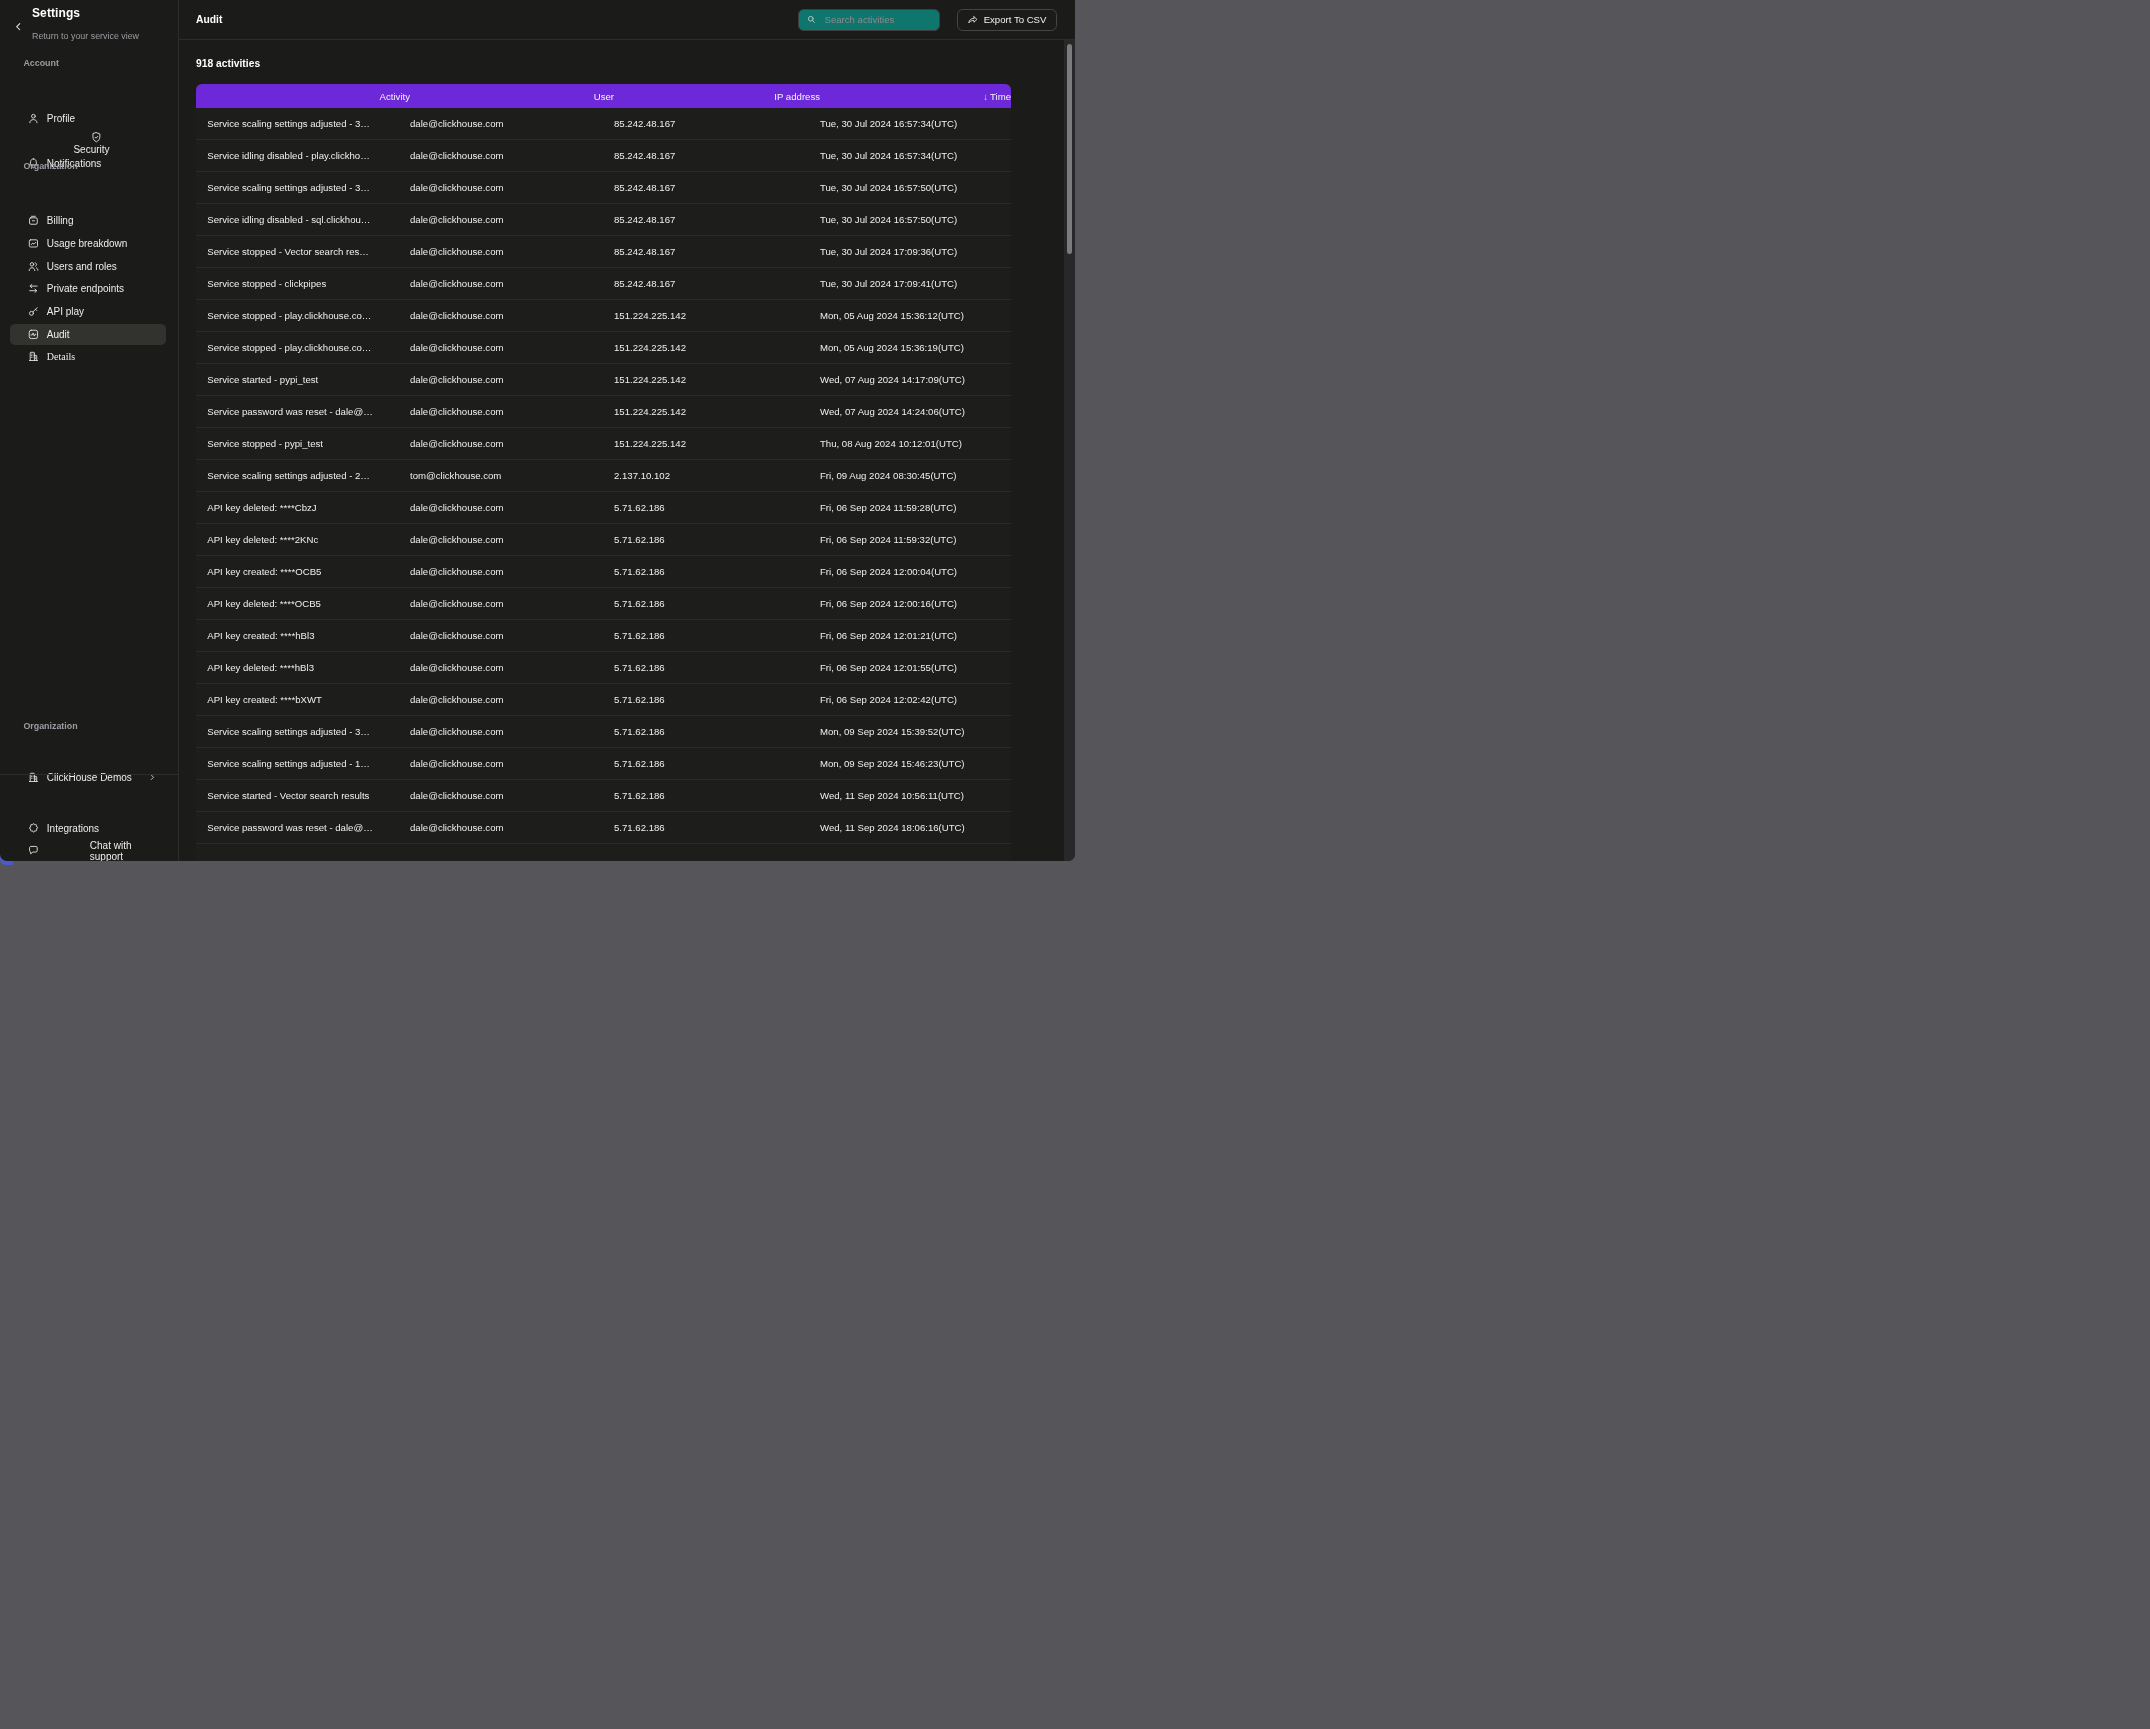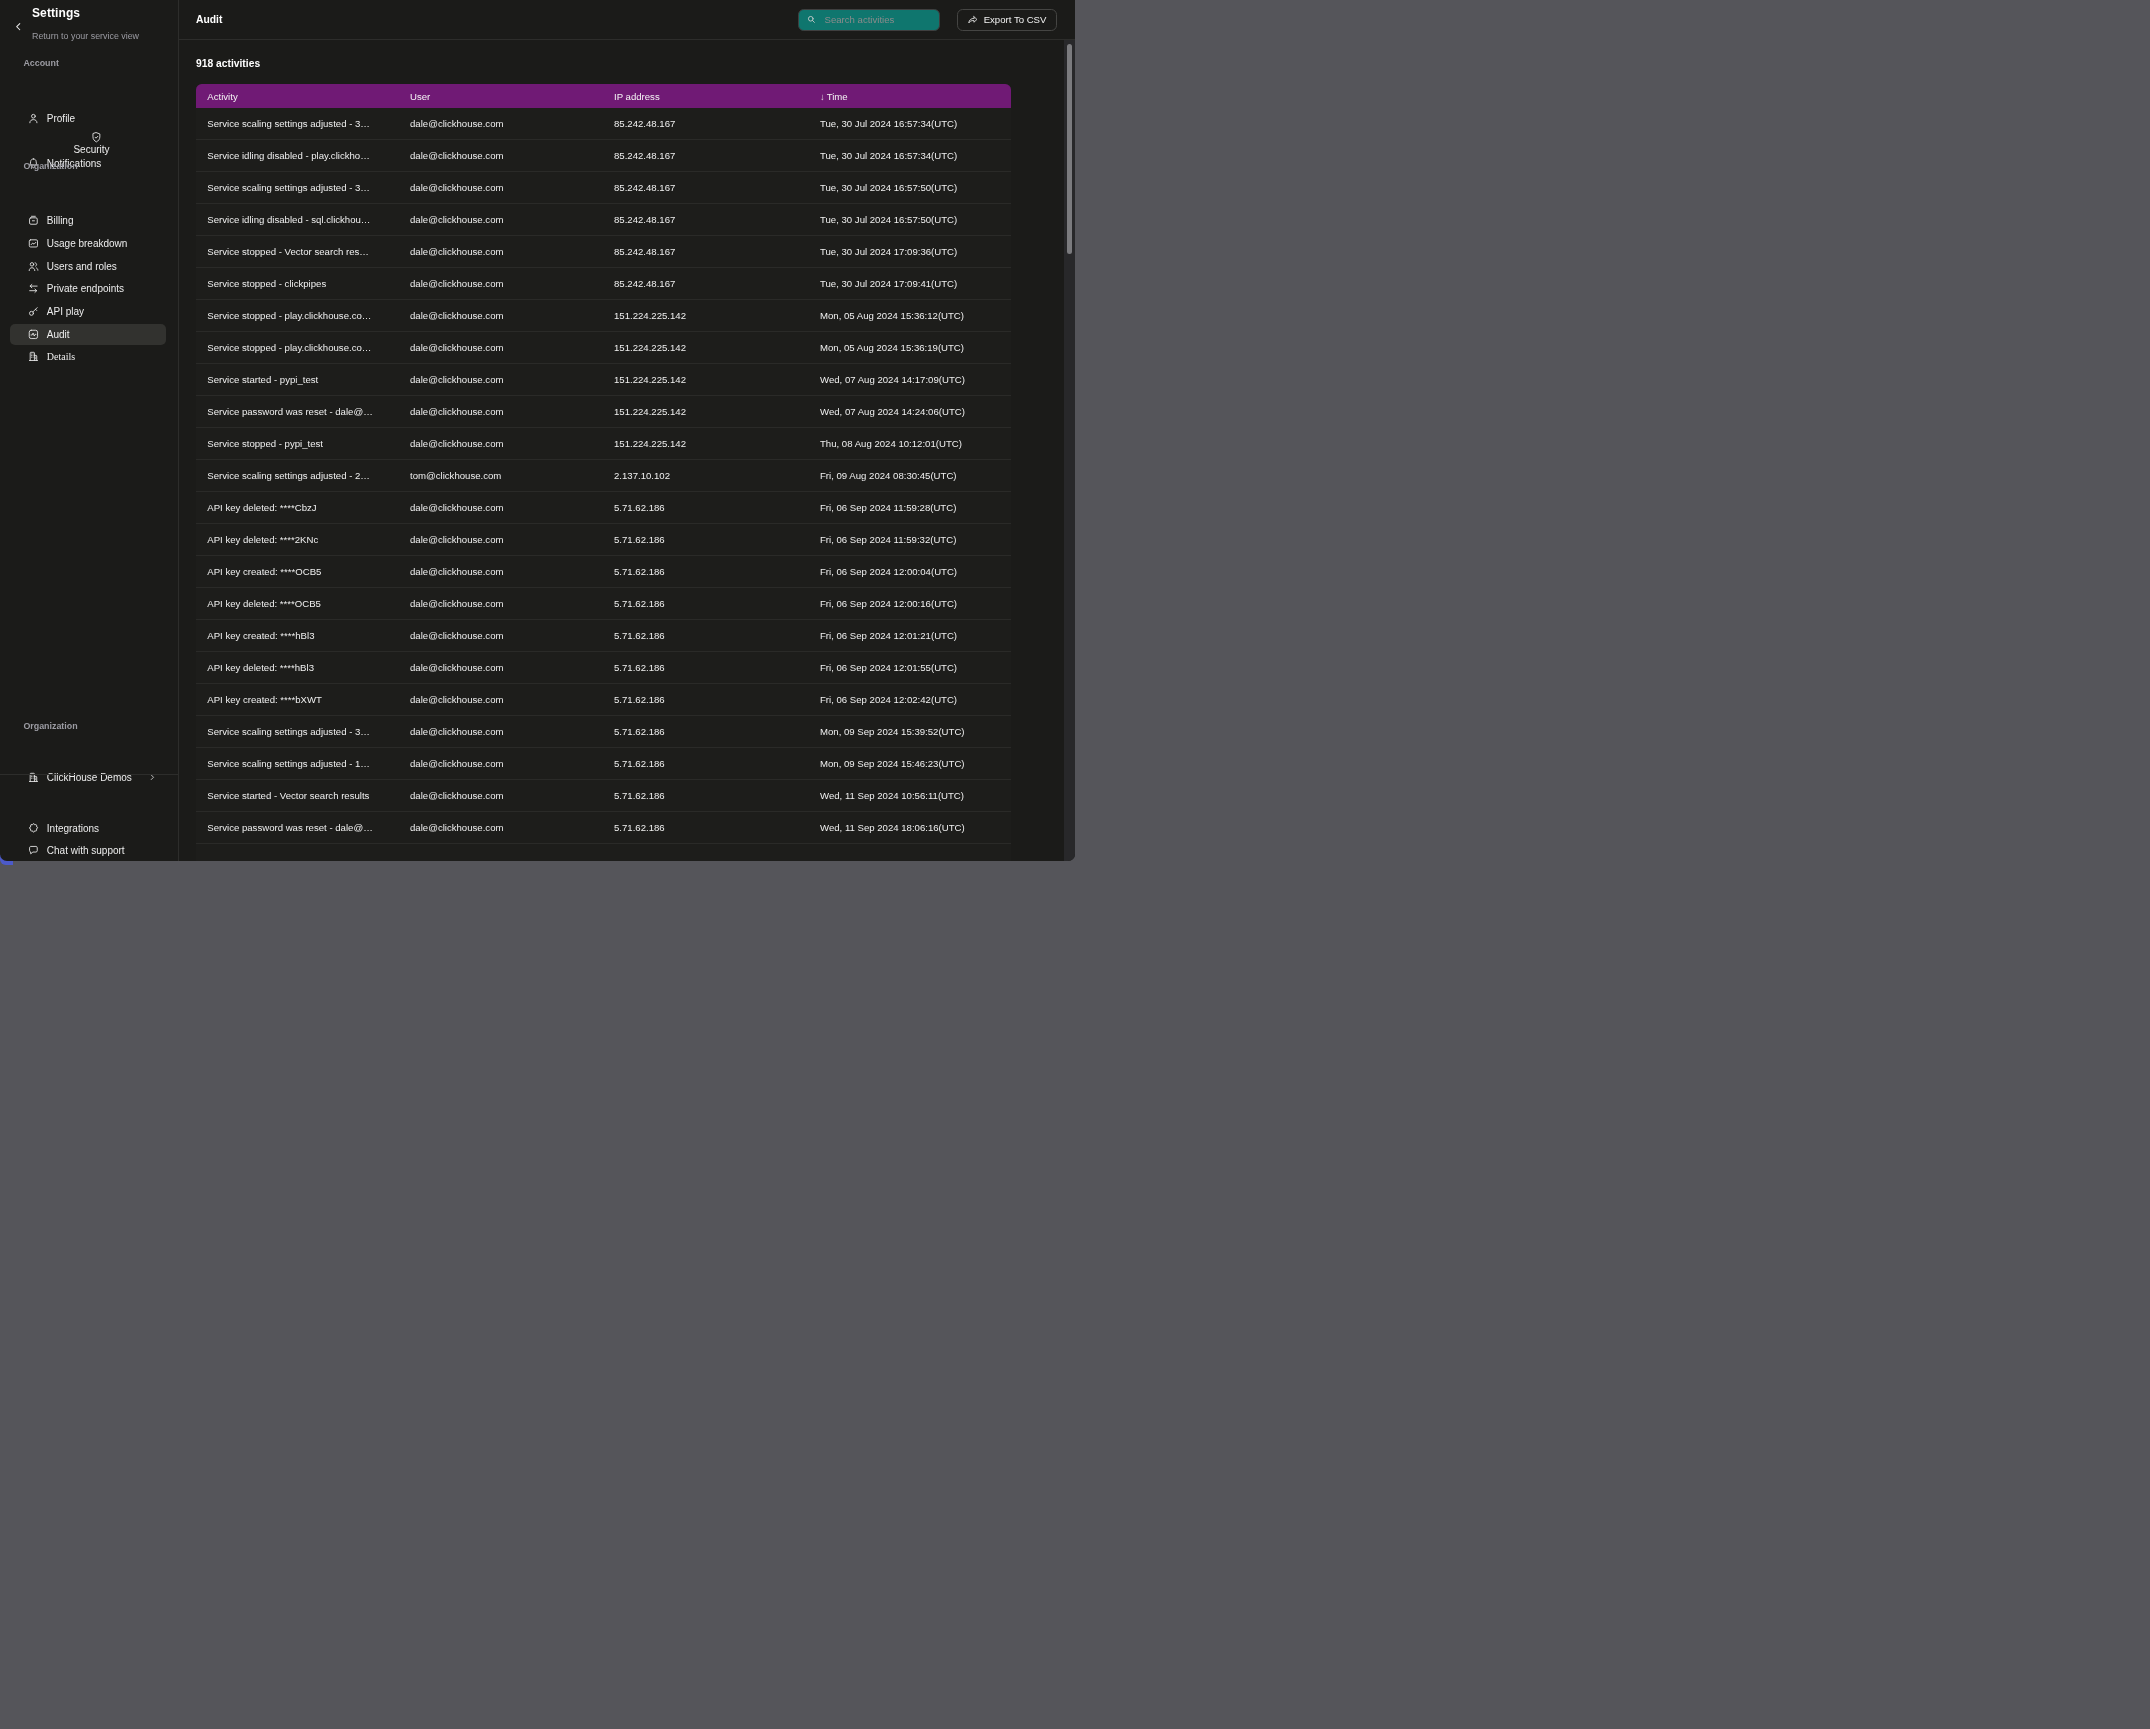--- a/index.html
+++ b/index.html
@@ -77,21 +77,21 @@
   }
   .export-btn .icn{width:11.3px;height:11.3px;margin-right:5.7px;color:#f2f2f2;}
   .count{position:absolute;left:17px;top:58px;font-size:10.3px;font-weight:700;color:#ffffff;}
   
   .table{
     position:absolute;left:17px;top:84px;width:815px;
   }
   .t-head{
     display:grid;grid-template-columns:214px 204px 206px 1fr;
     height:24px;align-items:center;
-    background:#701a75;border-radius:5.7px 5.7px 0 0;
+    background:#6d28d9;border-radius:5.7px 5.7px 0 0;text-align:right;
   }
   .t-head .hc{font-size:9.6px;font-weight:500;color:#f5f5f5;cursor:pointer;}
   .t-head .hc:first-child{padding-left:11.3px;}
   .sort-arrow{display:inline-block;margin-right:2.1px;color:#e0e0e0;font-size:9.2px;}
   .t-row{
     display:grid;grid-template-columns:214px 204px 206px 1fr;
     height:31px;align-items:center;
     border-bottom:0.7px solid #2a2a28;
     background:#1d1d1b;
     font-size:9.6px;color:#f0f0f0;
@@ -250,21 +250,21 @@
     <div class="s-divider"></div>
     <div id="footer-root">
         <div class="nav-item" style="top: 790px;">
           <span class="icn">
             <svg width="12.8" height="12.8" viewBox="0 0 20 20" fill="none" stroke="currentColor" stroke-width="1.4" stroke-linecap="round" stroke-linejoin="round">
               <path d="M7.2 4.2 H9 C9 4.2 8.8 2.6 10.3 2.6 C11.8 2.6 11.6 4.2 11.6 4.2 H14 C14.6 4.2 15 4.6 15 5.2 V7.6 C15 7.6 16.6 7.4 16.6 8.9 C16.6 10.4 15 10.2 15 10.2 V13 C15 13.6 14.6 14 14 14 H11.6 C11.6 14 11.9 15.8 10.3 15.8 C8.7 15.8 9 14 9 14 H6.6 C6 14 5.6 13.6 5.6 13 V10.6 C5.6 10.6 3.8 10.9 3.8 9.3 C3.8 7.7 5.6 8 5.6 8 V5.2 C5.6 4.6 6 4.2 6.6 4.2 Z"></path>
             </svg>
           </span>
           <span class="lbl">Integrations</span>
         </div>
-        <div class="nav-item" style="top: 812px;">
+        <div class="nav-item" style="top: 812px; gap: 43px;">
           <span class="icn">
             <svg width="12.8" height="12.8" viewBox="0 0 20 20" fill="none" stroke="currentColor" stroke-width="1.4" stroke-linecap="round" stroke-linejoin="round">
               <path d="M4 5.8 C4 4.7 4.9 3.8 6 3.8 H14 C15.1 3.8 16 4.7 16 5.8 V10.6 C16 11.7 15.1 12.6 14 12.6 H9.2 L5.8 15.4 V12.6 H6 C4.9 12.6 4 11.7 4 10.6 Z"></path>
             </svg>
           </span>
           <span class="lbl">Chat with support</span>
         </div>
         <div class="nav-item status" style="top: 833px;">
           <span class="status-dot" style="background: rgb(134, 232, 165);"></span>
           <span class="lbl">All systems operational</span>

